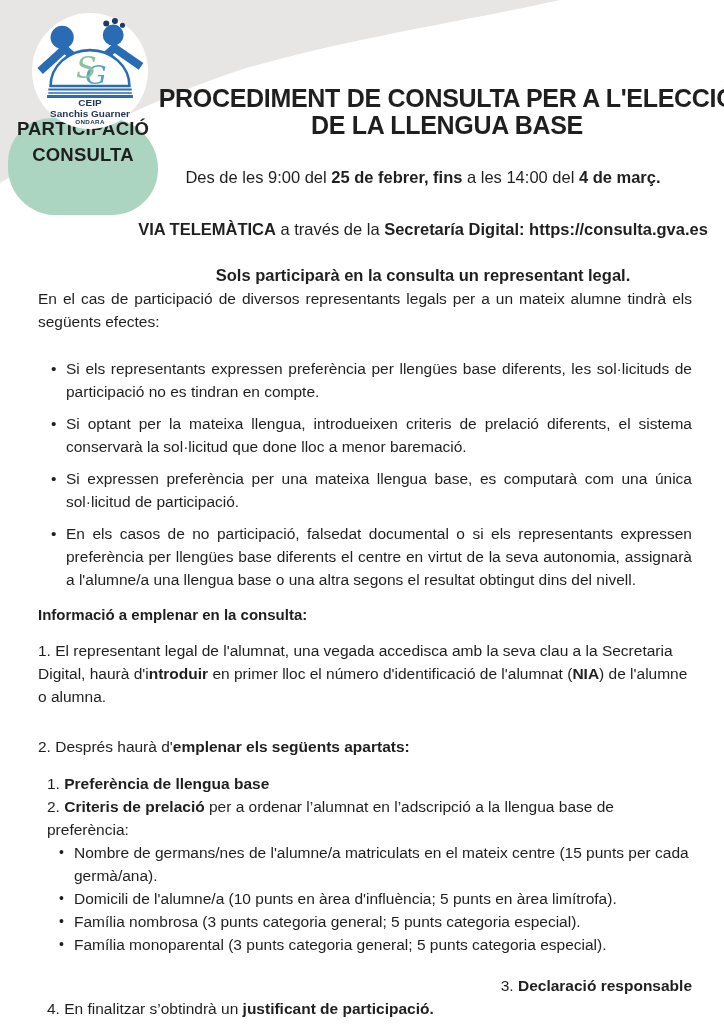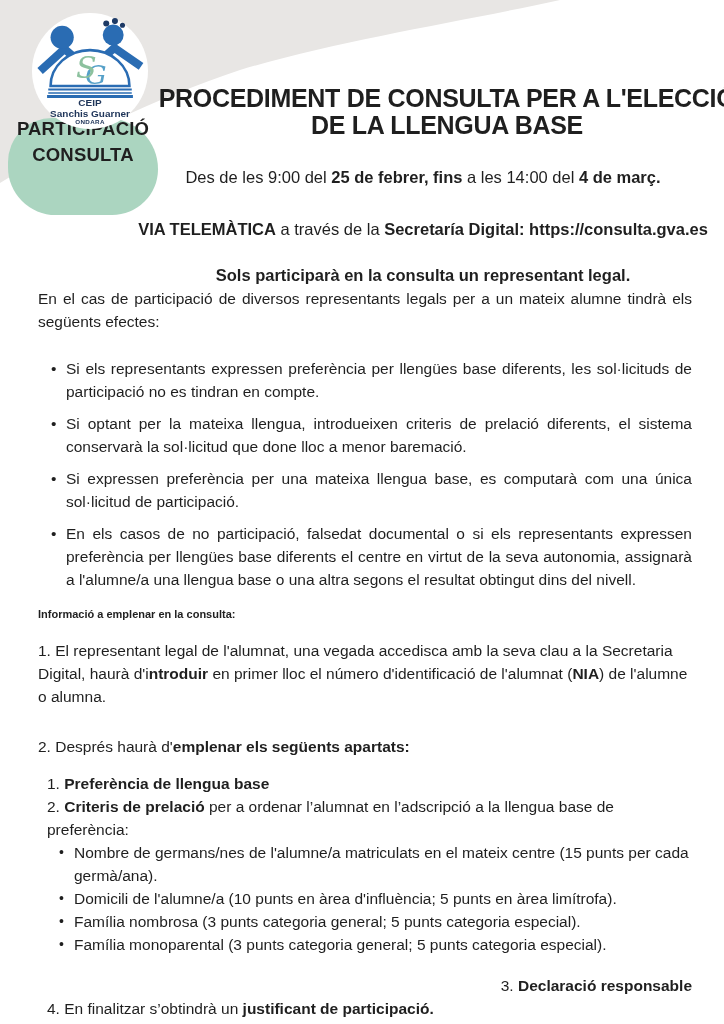--- a/index.html
+++ b/index.html
@@ -53,21 +53,21 @@
   .date{top:160px;}
   .via{top:212px;}
   .sols{top:258px;font-weight:bold;}
 
   .content{position:absolute;left:38px;top:287px;width:654px;font-size:15.5px;line-height:23px;z-index:1;}
   .justify{text-align:justify;}
   .intro{margin:0 0 24px;}
   .effects{list-style:none;margin:0;padding:0;}
   .effects li{position:relative;padding-left:28px;margin-bottom:9px;}
   .effects li::before{content:"\2022";position:absolute;left:13px;top:0;}
-  .info-heading{font-size:11px;font-weight:bold;margin:12px 0 13px;}
+  .info-heading{font-size:15px;font-weight:bold;margin:12px 0 13px;}
   .num-item{margin:0;}
   .item1{margin-bottom:27px;}
   .item2{margin-bottom:14px;}
   .steps{margin-left:9px;}
   .step{line-height:23px;}
   .criteria{list-style:none;margin:0;padding:0;}
   .criteria li{position:relative;padding-left:27px;}
   .criteria li::before{content:"\2022";position:absolute;left:12px;top:0;font-size:14px;}
   .gap-top{margin-top:18px;text-align:right;}
   b{font-weight:bold;}

